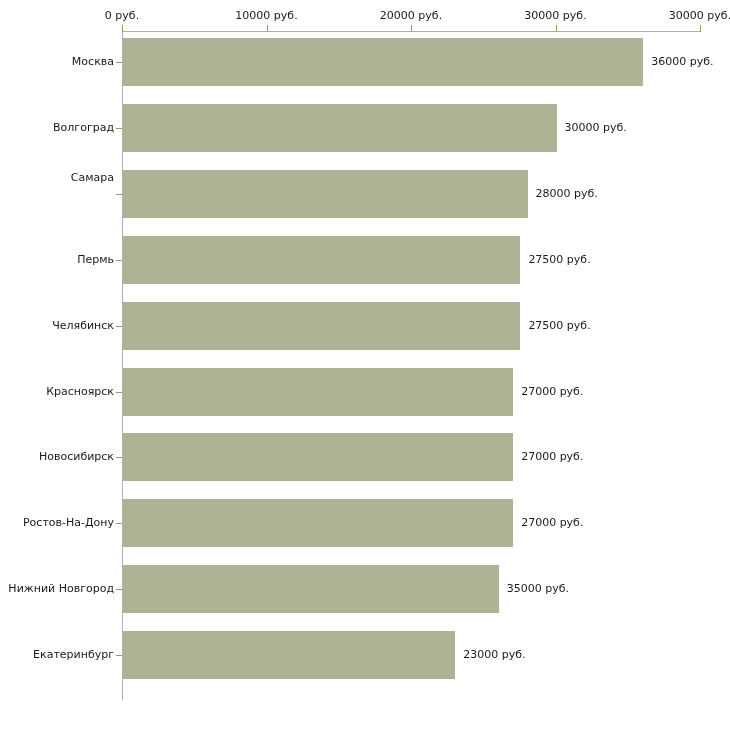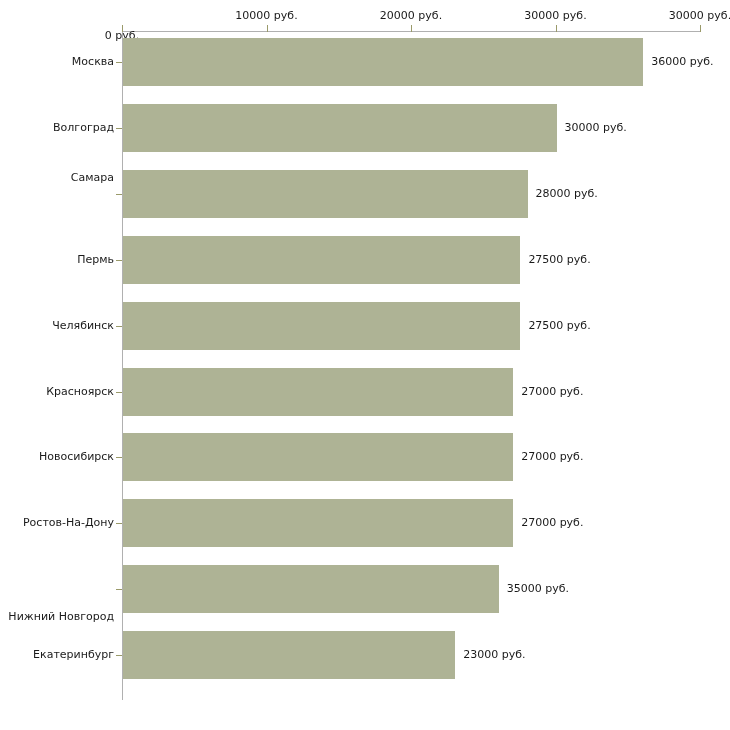--- a/index.html
+++ b/index.html
@@ -96,21 +96,21 @@
 </head>
 <body>
 
 <div id="chart-root">
 
   <div id="top-axis-line"></div>
   <div id="y-axis-line"></div>
 
   <div id="x-ticks-layer">
       <div class="x-tick" style="left: 122px;"></div>
-      <div class="x-tick-label" style="left: 122px; margin-top: 20px;">0 руб.</div>
+      <div class="x-tick-label" style="left: 122px;">0 руб.</div>
       <div class="x-tick" style="left: 266.5px;"></div>
       <div class="x-tick-label" style="left: 266.5px;">10000 руб.</div>
       <div class="x-tick" style="left: 411px;"></div>
       <div class="x-tick-label" style="left: 411px;">20000 руб.</div>
       <div class="x-tick" style="left: 555.5px;"></div>
       <div class="x-tick-label" style="left: 555.5px;">30000 руб.</div>
       <div class="x-tick" style="left: 700px;"></div>
       <div class="x-tick-label" style="left: 700px;">30000 руб.</div>
     </div>
   <div id="y-ticks-layer">
@@ -143,21 +143,21 @@
       </div>
       <div class="cat-label-wrap" style="top: 385.5px;">
         <div class="cat-label">Красноярск</div>
       </div>
       <div class="cat-label-wrap" style="top: 451.4px;">
         <div class="cat-label">Новосибирск</div>
       </div>
       <div class="cat-label-wrap" style="top: 517.3px;">
         <div class="cat-label">Ростов-На-Дону</div>
       </div>
-      <div class="cat-label-wrap" style="top: 583.2px; margin-top: 28px;">
+      <div class="cat-label-wrap" style="top: 583.2px;">
         <div class="cat-label">Нижний Новгород</div>
       </div>
       <div class="cat-label-wrap" style="top: 649.1px;">
         <div class="cat-label">Екатеринбург</div>
       </div>
     </div>
   <div id="bars-layer">
       <div class="bar" title="Москва: 36000 руб." style="top: 38px; height: 48px; width: 520.2px; background: rgb(174, 179, 149);"></div>
       <div class="bar-value" style="left: 651.2px; top: 56px; text-align: center;">36000 руб.</div>
       <div class="bar" title="Волгоград: 30000 руб." style="top: 103.9px; height: 48px; width: 433.5px; background: rgb(174, 179, 149);"></div>

